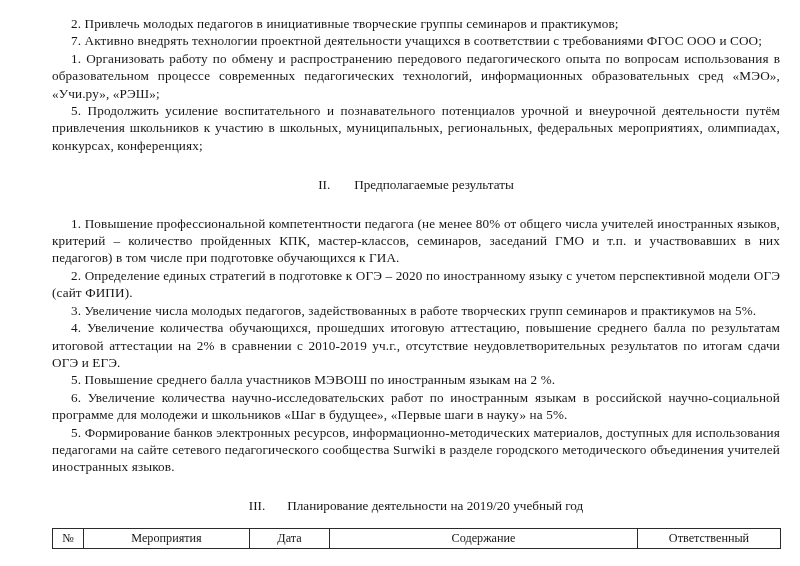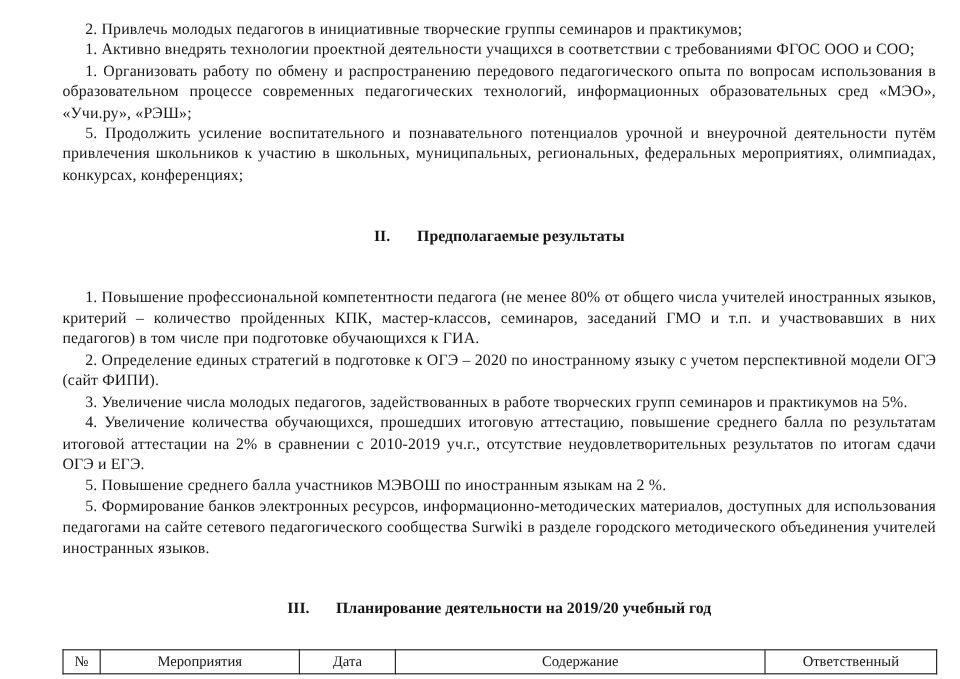--- a/index.html
+++ b/index.html
@@ -37,24 +37,24 @@
     text-align: justify;
     text-indent: 19px;
     font-size: 13.2px;
     line-height: 17.4px;
     letter-spacing: 0.01em;
     hyphens: none;
   }
 
   
   .section-heading {
-    margin: 12px;
+    margin: 0;
     font-size: 13.2px;
     line-height: 17.4px;
-    font-weight: bold;
+    font-weight: normal;
     text-align: center;
     text-indent: 0;
     white-space: nowrap;
   }
   .section-heading .numeral {
     display: inline-block;
     min-width: 14px;
     text-align: left;
   }
   .section-heading .gap {
@@ -92,37 +92,38 @@
   col.c-cont { width: 308px; }
   col.c-resp { width: 143px; }
 </style>
 </head>
 <body>
 
 <div class="page">
   <div class="content">
 
     <p class="body-par">2. Привлечь молодых педагогов в инициативные творческие группы семинаров и практикумов;</p>
-    <p class="body-par">1. Активно внедрять технологии проектной деятельности учащихся в соответствии с требованиями ФГОС ООО и СОО;</p>
+    <p class="body-par">7. Активно внедрять технологии проектной деятельности учащихся в соответствии с требованиями ФГОС ООО и СОО;</p>
     <p class="body-par">1. Организовать работу по обмену и распространению передового педагогического опыта по вопросам использования в образовательном процессе современных педагогических технологий, информационных образовательных сред «МЭО», «Учи.ру», «РЭШ»;</p>
     <p class="body-par">5. Продолжить усиление воспитательного и познавательного потенциалов урочной и внеурочной деятельности путём привлечения школьников к участию в школьных, муниципальных, региональных, федеральных мероприятиях, олимпиадах, конкурсах, конференциях;</p>
 
     <div class="sp-before-h2"></div>
 
     <p class="section-heading">
       <span class="numeral">II.</span><span class="gap"></span><span>Предполагаемые результаты</span>
     </p>
 
     <div class="sp-after-h2"></div>
 
     <p class="body-par">1. Повышение профессиональной компетентности педагога (не менее 80% от общего числа учителей иностранных языков, критерий – количество пройденных КПК, мастер-классов, семинаров, заседаний ГМО и т.п. и участвовавших в них педагогов) в том числе при подготовке обучающихся к ГИА.</p>
     <p class="body-par">2. Определение единых стратегий в подготовке к ОГЭ – 2020 по иностранному языку с учетом перспективной модели ОГЭ (сайт ФИПИ).</p>
     <p class="body-par">3. Увеличение числа молодых педагогов, задействованных в работе творческих групп семинаров и практикумов на 5%.</p>
     <p class="body-par">4. Увеличение количества обучающихся, прошедших итоговую аттестацию, повышение среднего балла по результатам итоговой аттестации на 2% в сравнении с 2010-2019 уч.г., отсутствие неудовлетворительных результатов по итогам сдачи ОГЭ и ЕГЭ.</p>
     <p class="body-par">5. Повышение среднего балла участников МЭВОШ по иностранным языкам на 2 %.</p>
+    <p class="body-par">6. Увеличение количества научно-исследовательских работ по иностранным языкам в российской научно-социальной программе для молодежи и школьников «Шаг в будущее», «Первые шаги в науку» на 5%.</p>
     <p class="body-par">5. Формирование банков электронных ресурсов, информационно-методических материалов, доступных для использования педагогами на сайте сетевого педагогического сообщества Surwiki в разделе городского методического объединения учителей иностранных языков.</p>
 
     <div class="sp-before-h3"></div>
 
     <p class="section-heading">
       <span class="numeral">III.</span><span class="gap"></span><span>Планирование деятельности на 2019/20 учебный год</span>
     </p>
 
     <div class="sp-after-h3"></div>
 

